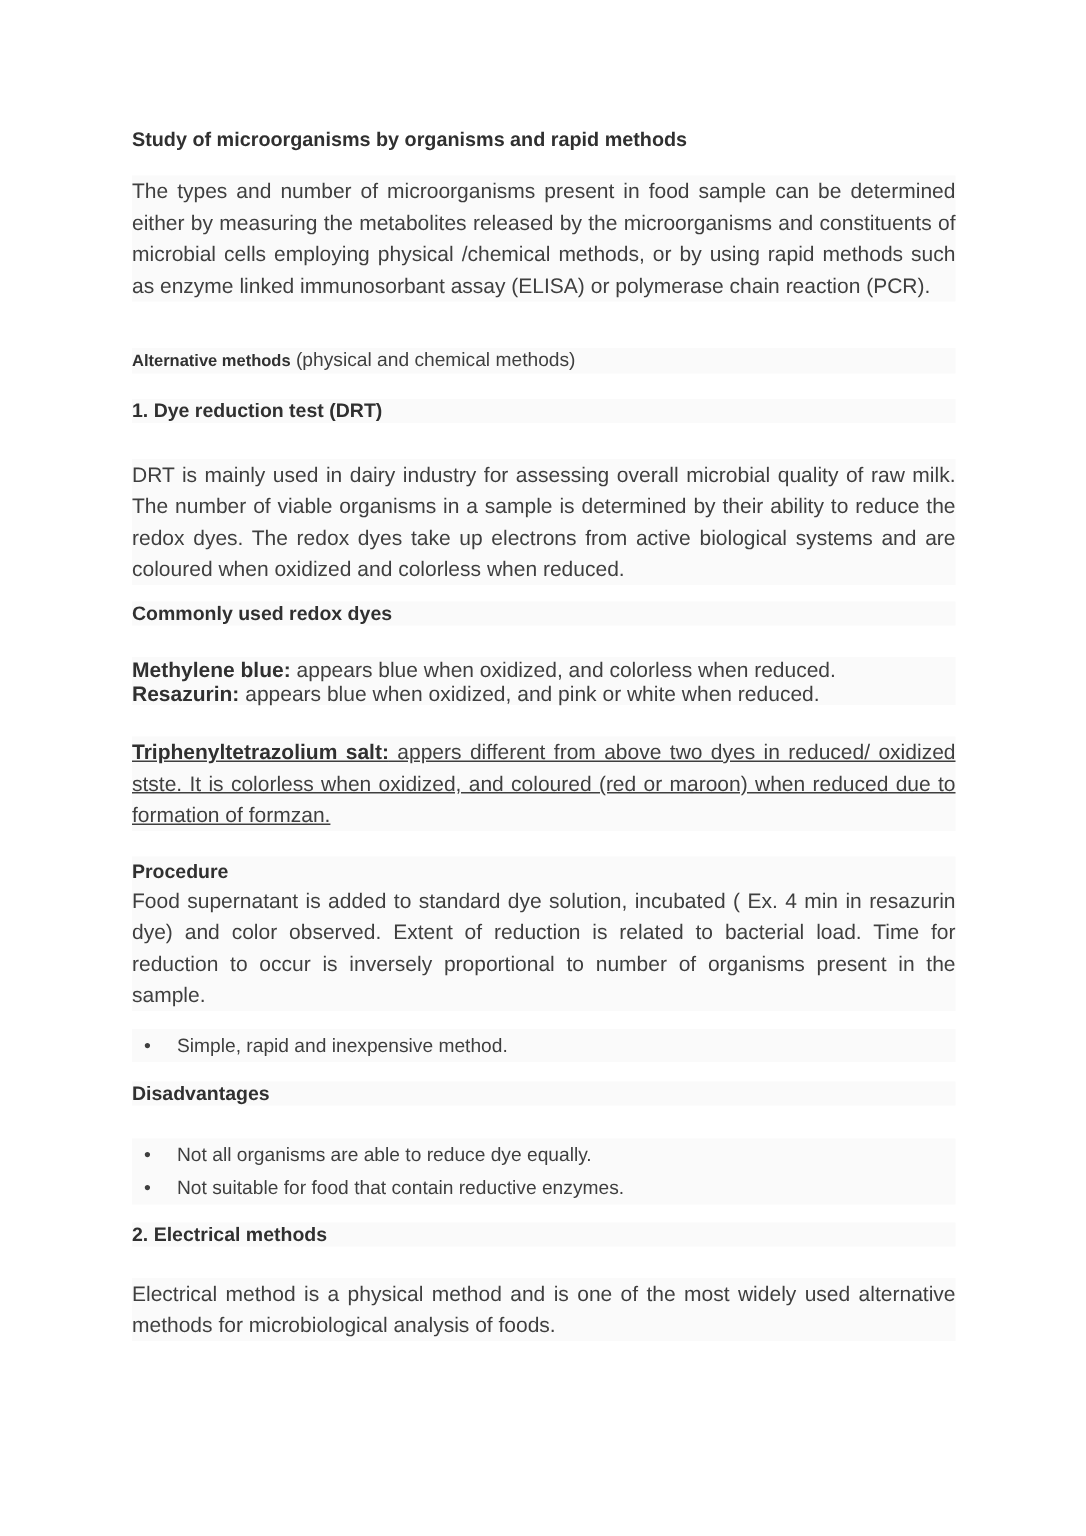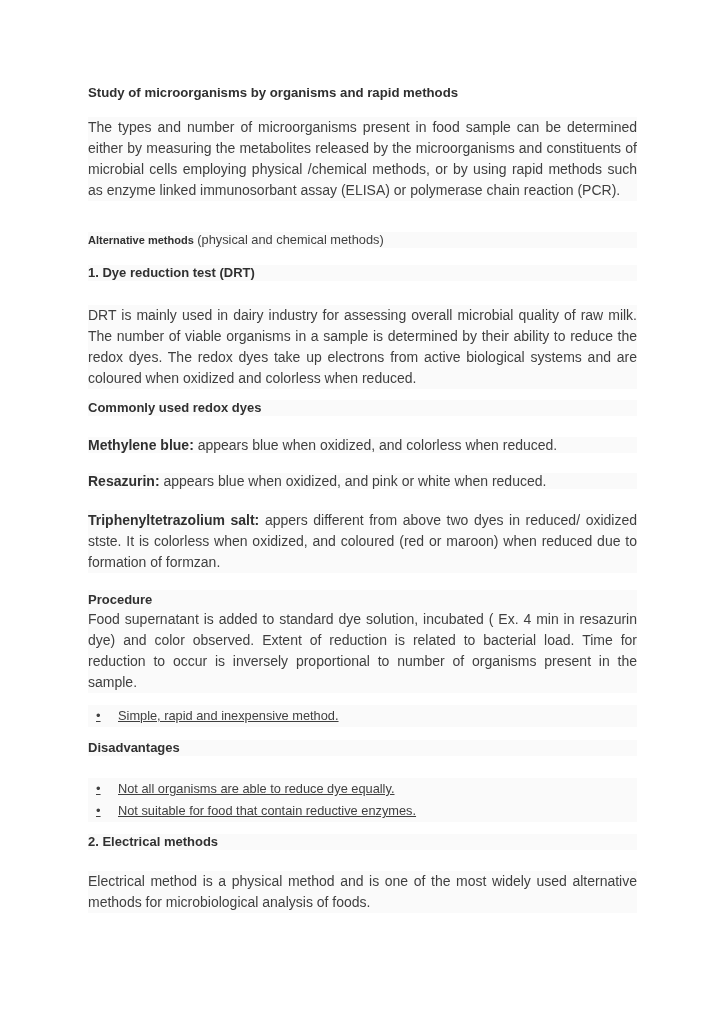--- a/index.html
+++ b/index.html
@@ -26,34 +26,34 @@
   .h-bold {
     font-size: 13px; font-weight: bold; color: #303030; line-height: 16px;
   }
   b, strong { color: #303030; }
   .intro { margin-bottom: 31px; }
   .alt-heading { margin-bottom: 17px; font-size: 12.8px; line-height: 16px; }
   .alt-heading b { font-size: 11px; }
   .drt-heading { margin-bottom: 24px; }
   .drt-para { margin-bottom: 11px; }
   .redox-heading { margin-bottom: 21px; }
-  .dye-line-1 { line-height: 16px; margin-bottom: 20px; }
+  .dye-line-1 { line-height: 16px; }
   .dye-line-2 { line-height: 16px; margin-bottom: 21px; }
-  .dye-line-3 { margin-bottom: 17px; }
+  .dye-line-3 { margin-bottom: 17px; text-decoration: underline; }
   .proc-block { margin-bottom: 12px; }
   .proc-block .h-bold { line-height: 19px; }
   .adv-heading { margin-bottom: 21px; }
   .adv-list { margin-bottom: 13px; }
   .dis-heading { margin-bottom: 22px; }
   .dis-list { margin-bottom: 12px; }
   .elec-heading { margin-bottom: 21px; }
   ul.bullets { list-style: none; }
   ul.bullets li {
     display: flex; align-items: center;
-    font-size: 12.8px; line-height: 22px; text-decoration: underline;
+    font-size: 12.8px; line-height: 22px;
   }
   ul.bullets .bullet {
     width: 22px; flex: 0 0 22px; margin-left: 8px;
     text-align: left; color: #3f3f3f;
   }
   ul.bullets .bullet::before { content: "\2022"; font-size: 13px; }
 </style>
 </head>
 <body>
 

